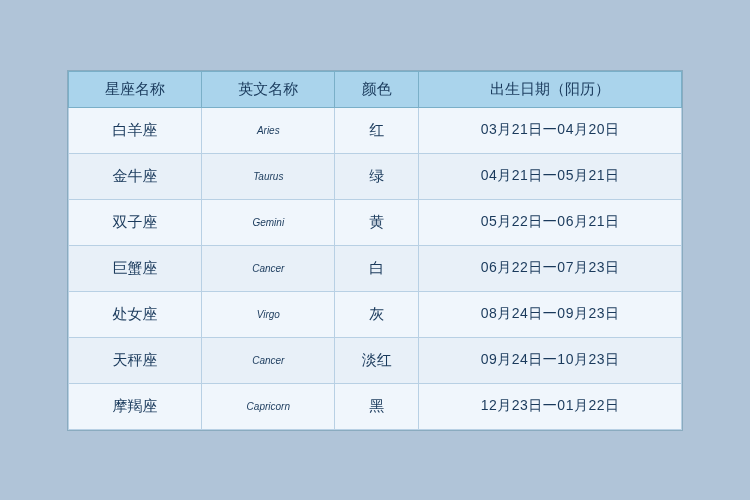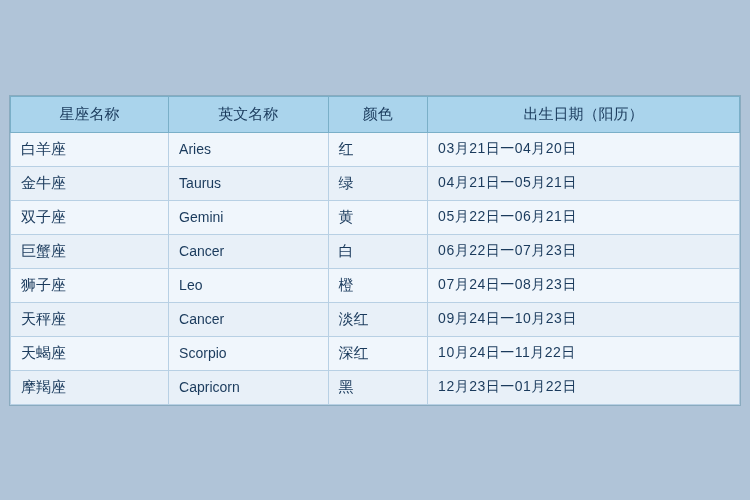--- a/index.html
+++ b/index.html
@@ -14,21 +14,21 @@
       justify-content: center;
       align-items: center;
       width: 750px;
       height: 500px;
       font-family: "SimSun", "宋体", serif;
     }
 
     .table-container {
       background-color: #e8f0f8;
       border: 1px solid #8aabbf;
-      width: 732px;
+      width: 616px;
     }
 
     table {
       width: 100%;
       border-collapse: collapse;
       font-size: 15px;
     }
 
     thead tr th {
       background-color: #aad4ec;
@@ -43,29 +43,30 @@
     tbody tr {
       background-color: #f0f6fc;
     }
 
     tbody tr:nth-child(even) {
       background-color: #e8f0f8;
     }
 
     tbody tr td {
       border: 1px solid #b8d0e4;
-      padding: 7px 10px;
-      text-align: left;
+      padding: 13px 10px;
+      text-align: center;
       color: #1a3a5c;
       font-size: 15px;
     }
 
     tbody tr td:nth-child(2) {
       font-family: Arial, sans-serif;
-      font-size: 14px;
+      font-size: 10px;
+      font-style: italic;
     }
 
     tbody tr td:nth-child(4) {
       font-family: Arial, sans-serif;
       font-size: 14px;
       letter-spacing: 0.5px;
     }
   </style>
 </head>
 <body>
@@ -99,36 +100,30 @@
           <td>黄</td>
           <td>05月22日一06月21日</td>
         </tr>
         <tr>
           <td>巨蟹座</td>
           <td>Cancer</td>
           <td>白</td>
           <td>06月22日一07月23日</td>
         </tr>
         <tr>
-          <td>狮子座</td>
-          <td>Leo</td>
-          <td>橙</td>
-          <td>07月24日一08月23日</td>
+          <td>处女座</td>
+          <td>Virgo</td>
+          <td>灰</td>
+          <td>08月24日一09月23日</td>
         </tr>
         <tr>
           <td>天秤座</td>
           <td>Cancer</td>
           <td>淡红</td>
           <td>09月24日一10月23日</td>
-        </tr>
-        <tr>
-          <td>天蝎座</td>
-          <td>Scorpio</td>
-          <td>深红</td>
-          <td>10月24日一11月22日</td>
         </tr>
         <tr>
           <td>摩羯座</td>
           <td>Capricorn</td>
           <td>黑</td>
           <td>12月23日一01月22日</td>
         </tr>
       </tbody>
   </table>
 </div>

